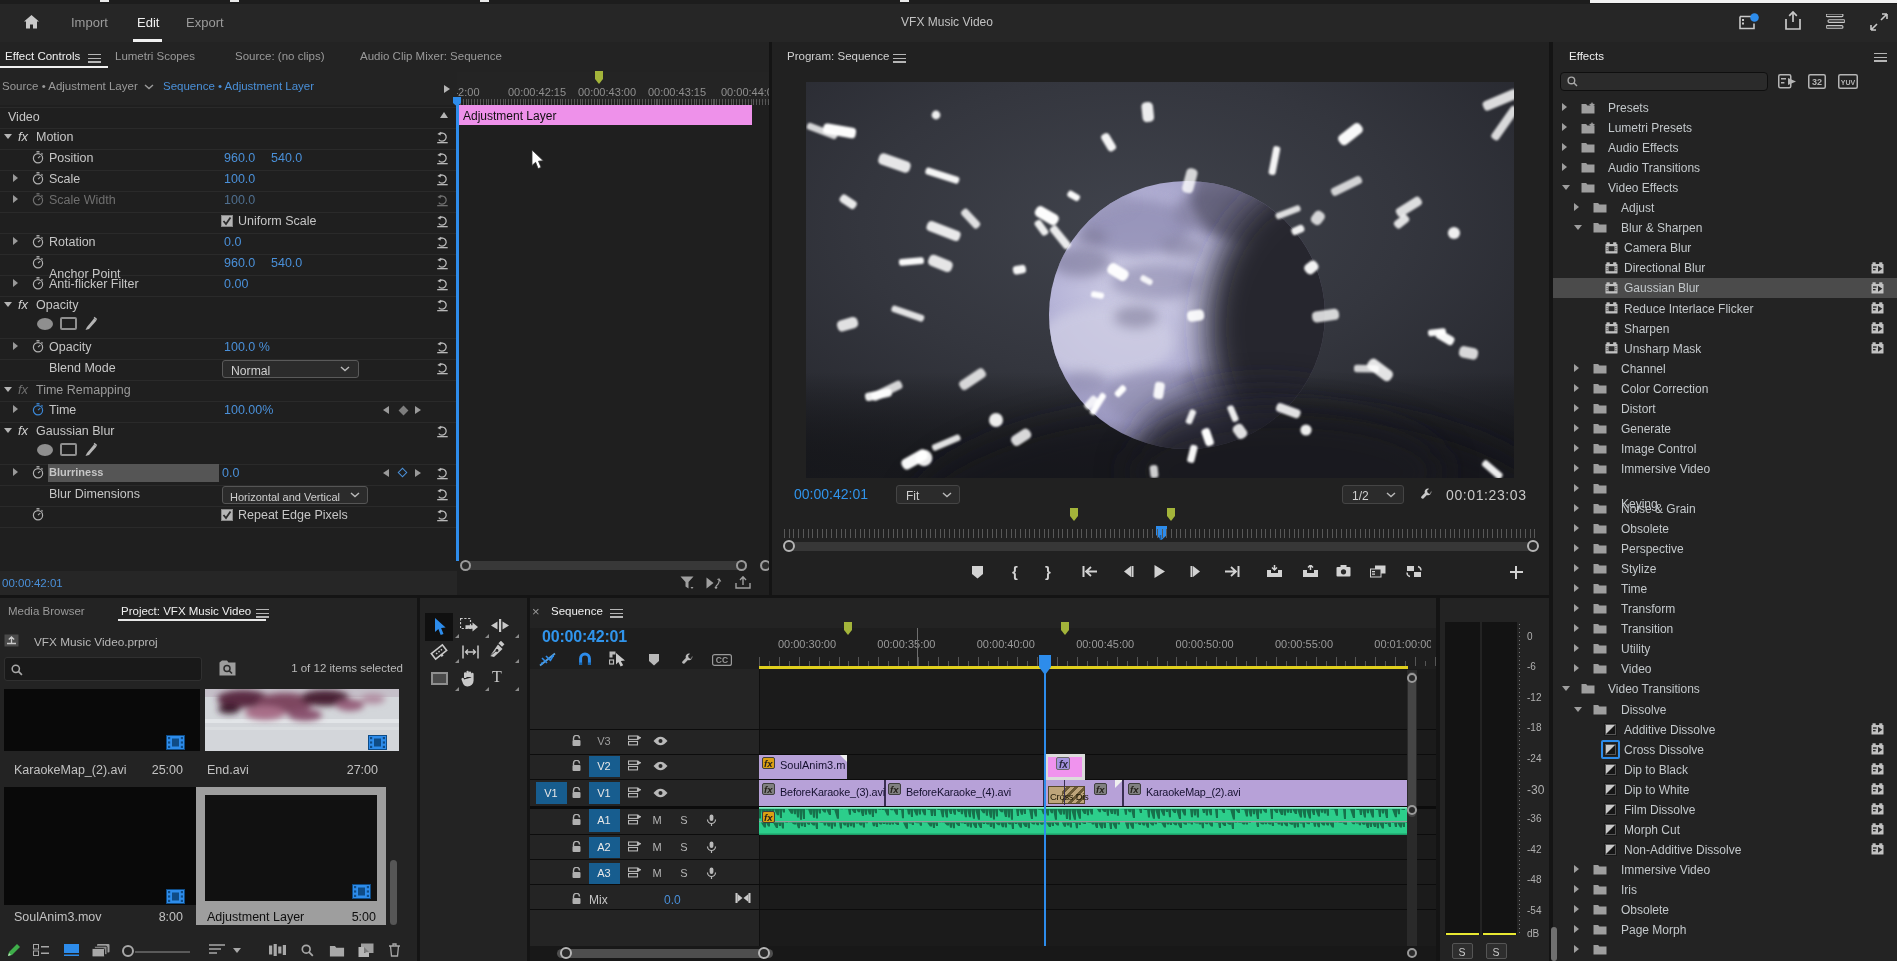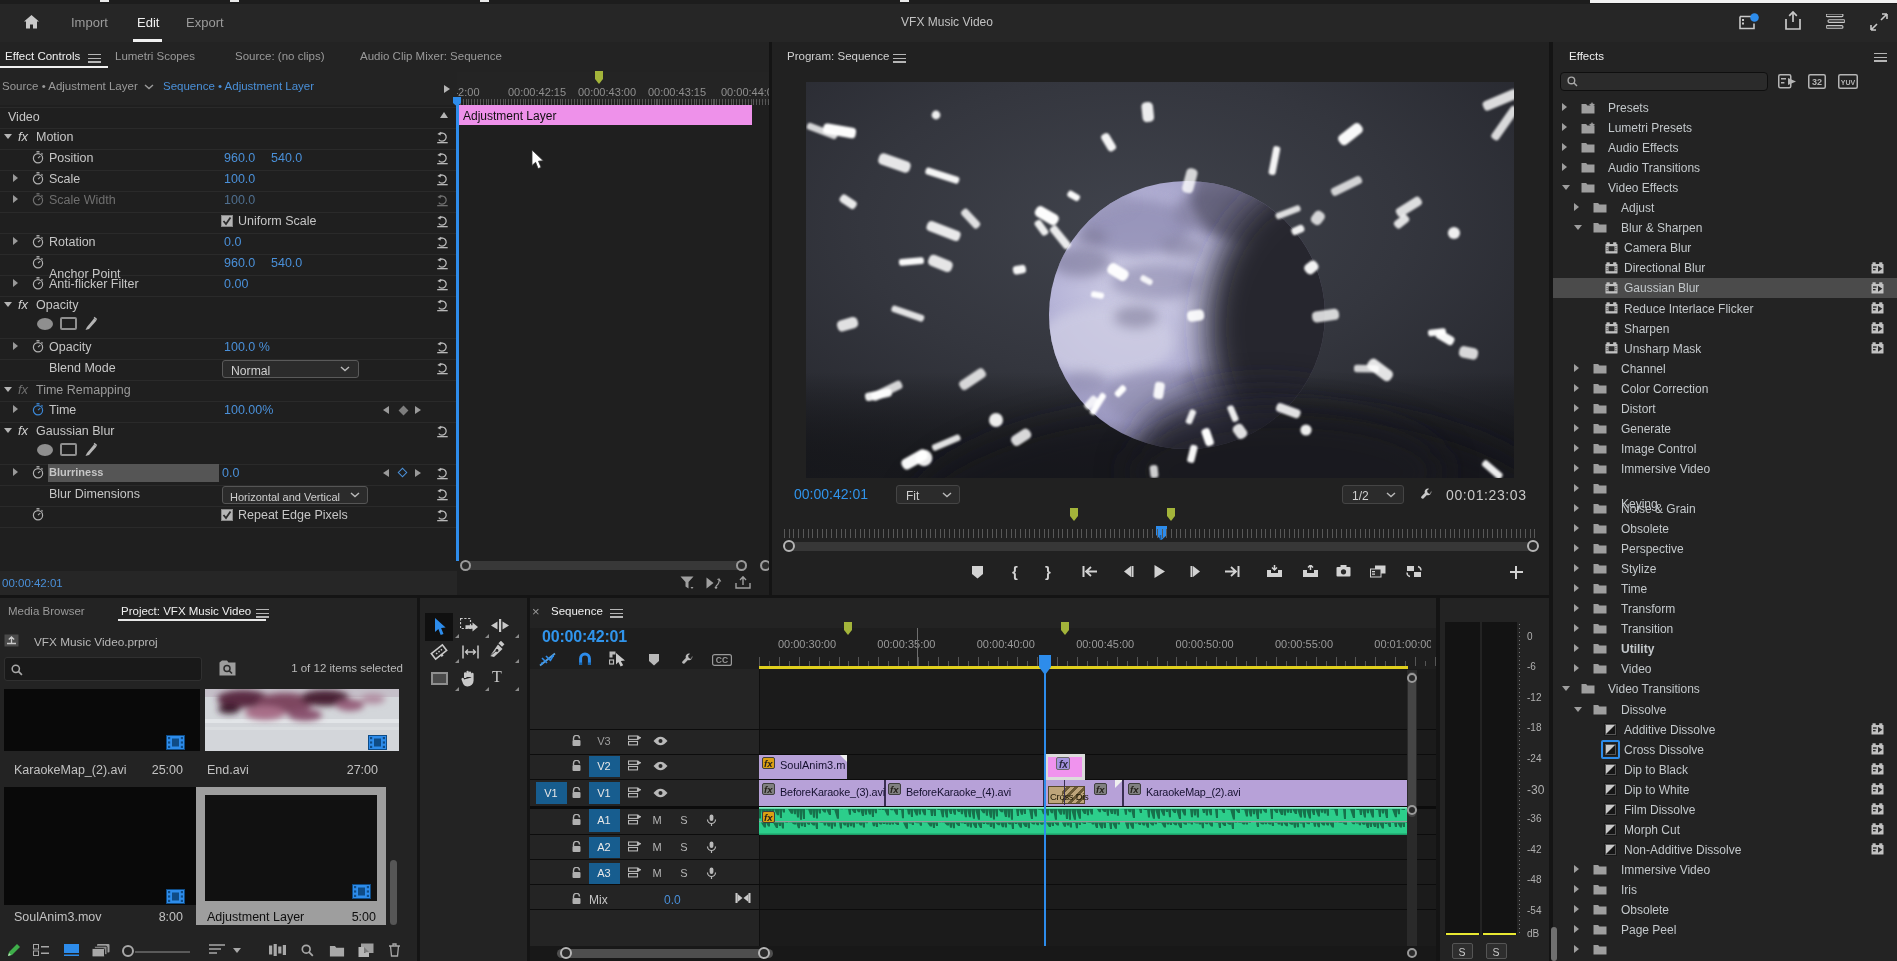--- a/index.html
+++ b/index.html
@@ -778,21 +778,21 @@
     <div style="position:absolute;left:1621px;top:603.25px;font-size:12px;color:#c3c8cb;font-weight:400;white-space:nowrap;line-height:1;">Transform</div>
     <div style="position:absolute;left:1574px;top:624.3000000000001px;width:0;height:0;border-left:5px solid #9e9e9e;border-top:4px solid transparent;border-bottom:4px solid transparent"></div>
     <svg style="position:absolute;left:1593px;top:623.3000000000001px" width="14" height="11" viewBox="0 0 14 11">
       <path d="M0.5 1h4.6l1.3 1.6h7.1V10.5H0.5z" fill="#9e9e9e"></path>
     </svg>
     <div style="position:absolute;left:1621px;top:623.3000000000001px;font-size:12px;color:#c3c8cb;font-weight:400;white-space:nowrap;line-height:1;">Transition</div>
     <div style="position:absolute;left:1574px;top:644.35px;width:0;height:0;border-left:5px solid #9e9e9e;border-top:4px solid transparent;border-bottom:4px solid transparent"></div>
     <svg style="position:absolute;left:1593px;top:643.35px" width="14" height="11" viewBox="0 0 14 11">
       <path d="M0.5 1h4.6l1.3 1.6h7.1V10.5H0.5z" fill="#9e9e9e"></path>
     </svg>
-    <div style="position:absolute;left:1621px;top:643.35px;font-size:12px;color:#c3c8cb;font-weight:700;white-space:nowrap;line-height:1;">Utility</div>
+    <div style="position:absolute;left:1621px;top:643.35px;font-size:12px;color:#c3c8cb;font-weight:400;white-space:nowrap;line-height:1;">Utility</div>
     <div style="position:absolute;left:1574px;top:664.4px;width:0;height:0;border-left:5px solid #9e9e9e;border-top:4px solid transparent;border-bottom:4px solid transparent"></div>
     <svg style="position:absolute;left:1593px;top:663.4px" width="14" height="11" viewBox="0 0 14 11">
       <path d="M0.5 1h4.6l1.3 1.6h7.1V10.5H0.5z" fill="#9e9e9e"></path>
     </svg>
     <div style="position:absolute;left:1621px;top:663.4px;font-size:12px;color:#c3c8cb;font-weight:400;white-space:nowrap;line-height:1;">Video</div>
     <div style="position:absolute;left:1562px;top:686.45px;width:0;height:0;border-top:5px solid #9e9e9e;border-left:4px solid transparent;border-right:4px solid transparent"></div>
     <svg style="position:absolute;left:1581px;top:683.45px" width="14" height="11" viewBox="0 0 14 11">
       <path d="M0.5 1h4.6l1.3 1.6h7.1V10.5H0.5z" fill="#9e9e9e"></path>
     </svg>
     <div style="position:absolute;left:1608px;top:683.45px;font-size:12px;color:#c3c8cb;font-weight:400;white-space:nowrap;line-height:1;">Video Transitions</div>
@@ -884,21 +884,21 @@
     <div style="position:absolute;left:1621px;top:883.95px;font-size:12px;color:#c3c8cb;font-weight:400;white-space:nowrap;line-height:1;">Iris</div>
     <div style="position:absolute;left:1574px;top:905.0px;width:0;height:0;border-left:5px solid #9e9e9e;border-top:4px solid transparent;border-bottom:4px solid transparent"></div>
     <svg style="position:absolute;left:1593px;top:904.0px" width="14" height="11" viewBox="0 0 14 11">
       <path d="M0.5 1h4.6l1.3 1.6h7.1V10.5H0.5z" fill="#9e9e9e"></path>
     </svg>
     <div style="position:absolute;left:1621px;top:904.0px;font-size:12px;color:#c3c8cb;font-weight:400;white-space:nowrap;line-height:1;">Obsolete</div>
     <div style="position:absolute;left:1574px;top:925.0500000000001px;width:0;height:0;border-left:5px solid #9e9e9e;border-top:4px solid transparent;border-bottom:4px solid transparent"></div>
     <svg style="position:absolute;left:1593px;top:924.0500000000001px" width="14" height="11" viewBox="0 0 14 11">
       <path d="M0.5 1h4.6l1.3 1.6h7.1V10.5H0.5z" fill="#9e9e9e"></path>
     </svg>
-    <div style="position:absolute;left:1621px;top:924.0500000000001px;font-size:12px;color:#c3c8cb;font-weight:400;white-space:nowrap;line-height:1;">Page Peel</div>
+    <div style="position:absolute;left:1621px;top:924.0500000000001px;font-size:12px;color:#c3c8cb;font-weight:400;white-space:nowrap;line-height:1;">Page Morph</div>
     <div style="position:absolute;left:1574px;top:945.1px;width:0;height:0;border-left:5px solid #9e9e9e;border-top:4px solid transparent;border-bottom:4px solid transparent"></div>
     <svg style="position:absolute;left:1593px;top:944.1px" width="14" height="11" viewBox="0 0 14 11">
       <path d="M0.5 1h4.6l1.3 1.6h7.1V10.5H0.5z" fill="#9e9e9e"></path>
     </svg>
     <div style="position:absolute;left:1621px;top:944.1px;font-size:12px;color:#0ea5e9;font-weight:400;white-space:nowrap;line-height:1;margin-top:29px;">Slide</div>
     <div style="position:absolute;left:1551px;top:927px;width:6px;height:34px;background:#707070;border-radius:3px"></div>
     <div style="position:absolute;left:0px;top:595px;width:1553px;height:3px;background:#141414"></div>
     <div style="position:absolute;left:0px;top:598px;width:417px;height:363px;background:#232323"></div>
     <div style="position:absolute;left:8px;top:606px;font-size:11.5px;color:#9a9a9a;font-weight:400;white-space:nowrap;line-height:1;">Media Browser</div>
     <div style="position:absolute;left:121px;top:606px;font-size:11.5px;color:#f0f0f0;font-weight:400;white-space:nowrap;line-height:1;">Project: VFX Music Video</div>

